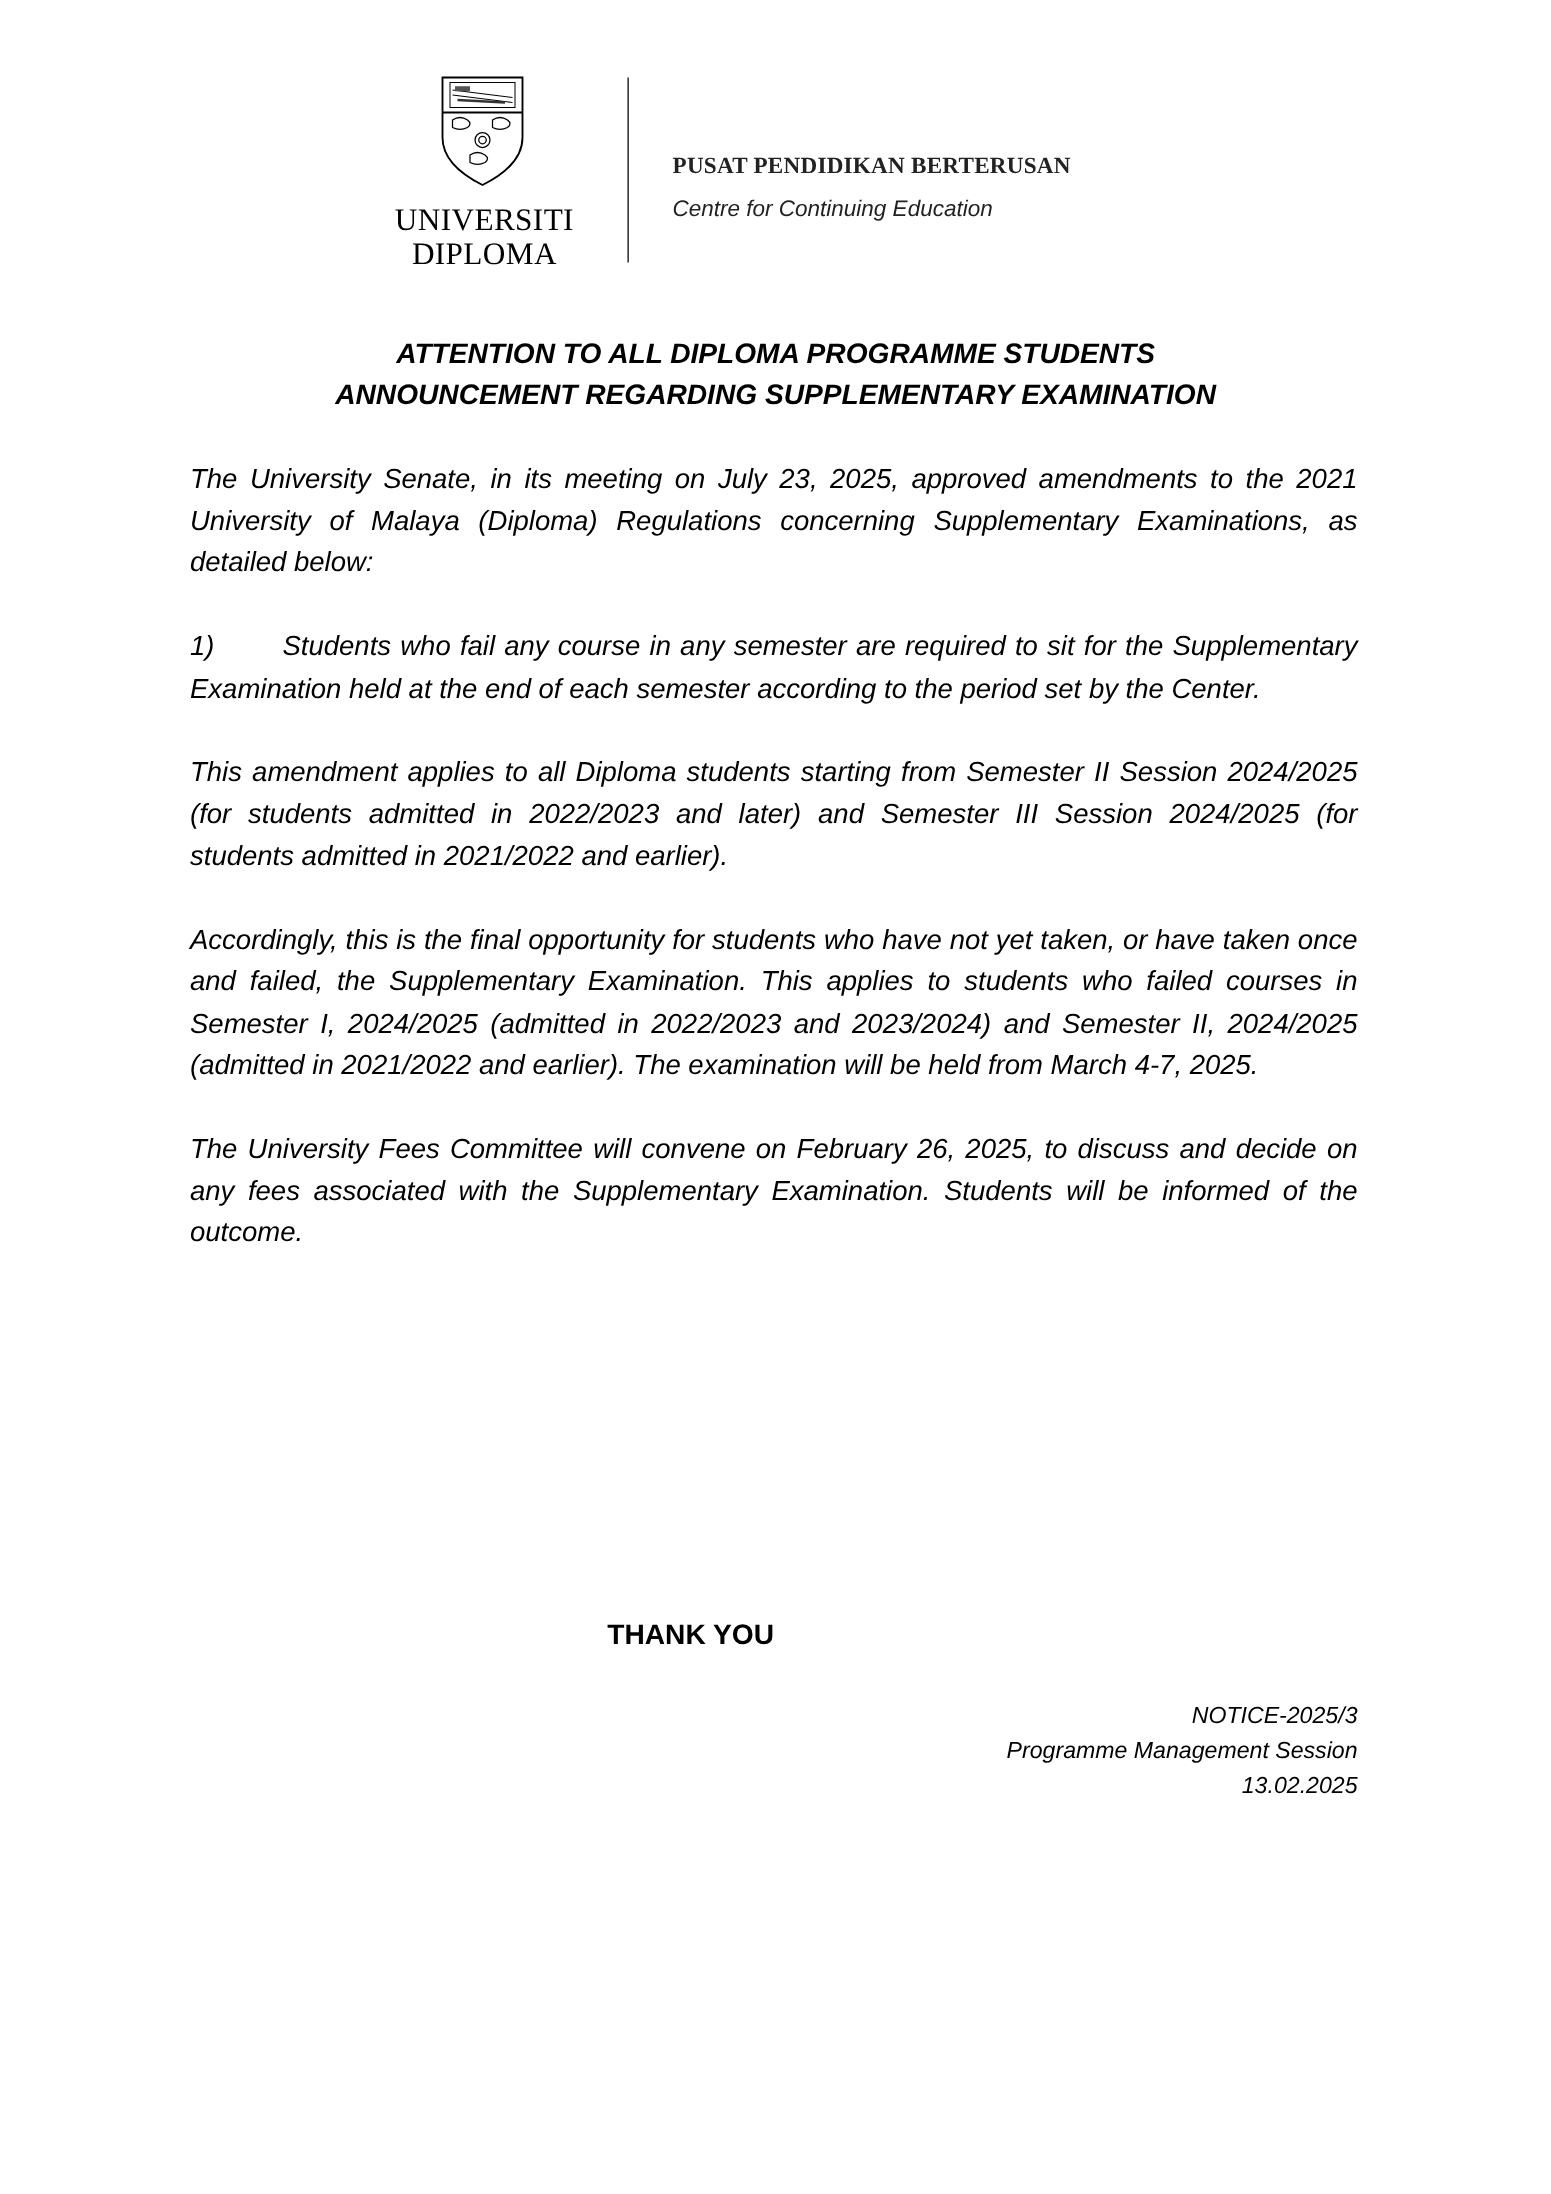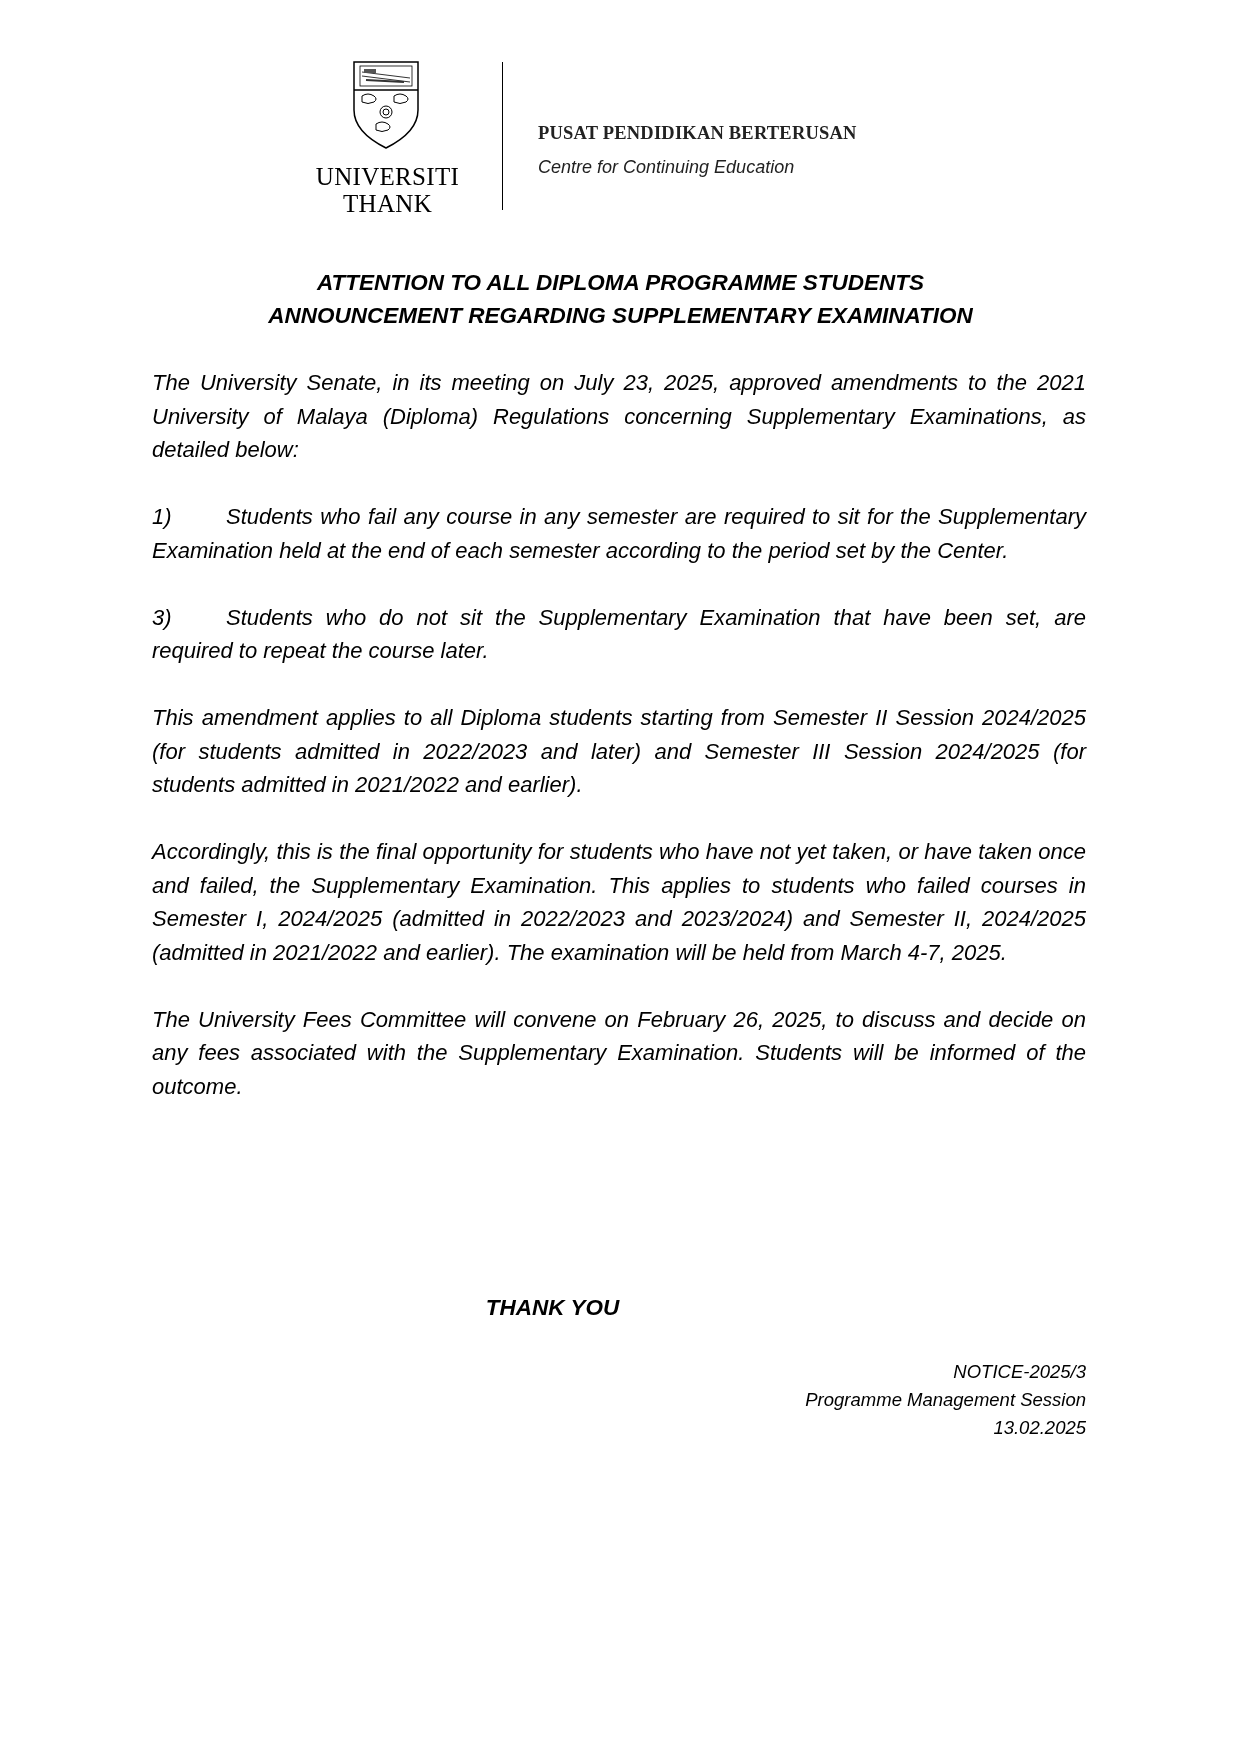--- a/index.html
+++ b/index.html
@@ -16,21 +16,21 @@
   .centre-en { font-family: "Liberation Sans", sans-serif; font-style: italic; font-size: 18px; line-height: 20px; color: #222; margin-top: 13px; }
 
   
   .title { position: absolute; left: 0; top: 266px; width: 1241px; text-align: center; font-weight: bold; font-style: italic; font-size: 22.5px; line-height: 33px; }
 
   
   .body { position: absolute; left: 152px; top: 366px; width: 934px; font-style: italic; font-size: 22px; line-height: 33.5px; }
   .para { margin: 0 0 33.5px 0; text-align: justify; }
   .item-num { display: inline-block; width: 74px; }
 
-  .thanks { position: absolute; left: 0; top: 1295px; width: 1105px; text-align: center; font-weight: bold; font-style: italic; font-size: 22.5px; }
+  .thanks { position: absolute; left: 0; top: 1295px; width: 1105px; text-align: center; font-weight: bold; font-size: 22.5px; }
   .sign { position: absolute; right: 155px; top: 1358px; text-align: right; font-style: italic; font-size: 18.5px; line-height: 28px; }
 </style>
 </head>
 <body>
 
 <div class="page">
 
   <div class="letterhead">
     <svg class="crest" viewBox="0 0 68 90">
       <path d="M2 2 H66 V50 Q66 72 34 88 Q2 72 2 50 Z" fill="#fff" stroke="#000" stroke-width="1.5"></path>
@@ -42,43 +42,40 @@
       <g fill="none" stroke="#000" stroke-width="1">
         <path d="M10 36 q6 -4 12 0 q4 3 0 6 q-6 3 -12 0 z"></path>
         <path d="M42 36 q6 -4 12 0 q4 3 0 6 q-6 3 -12 0 z"></path>
         <circle cx="34" cy="52" r="6"></circle>
         <circle cx="34" cy="52" r="3"></circle>
         <path d="M24 64 q6 -4 12 0 q4 3 0 6 q-6 3 -12 0 z"></path>
       </g>
     </svg>
     <div class="uni-name">
       <div>UNIVERSITI</div>
-      <div>THANK</div>
+      <div>DIPLOMA</div>
     </div>
     <div class="divider"></div>
     <div class="centre">
       <div class="centre-ms">PUSAT PENDIDIKAN BERTERUSAN</div>
       <div class="centre-en">Centre for Continuing Education</div>
     </div>
   </div>
 
   <div class="title">
     <div>ATTENTION TO ALL DIPLOMA PROGRAMME STUDENTS</div>
     <div>ANNOUNCEMENT REGARDING SUPPLEMENTARY EXAMINATION</div>
   </div>
 
   <div class="body">
     <p class="para">The University Senate, in its meeting on July 23, 2025, approved amendments to the 2021 University of Malaya (Diploma) Regulations concerning Supplementary Examinations, as detailed below:</p>
 
     <p class="para">
       <span class="item-num">1)</span><span>Students who fail any course in any semester are required to sit for the Supplementary Examination held at the end of each semester according to the period set by the Center.</span>
     </p>
-    <p class="para">
-      <span class="item-num">3)</span><span>Students who do not sit the Supplementary Examination that have been set, are required to repeat the course later.</span>
-    </p>
 
     <p class="para">This amendment applies to all Diploma students starting from Semester II Session 2024/2025 (for students admitted in 2022/2023 and later) and Semester III Session 2024/2025 (for students admitted in 2021/2022 and earlier).</p>
     <p class="para">Accordingly, this is the final opportunity for students who have not yet taken, or have taken once and failed, the Supplementary Examination. This applies to students who failed courses in Semester I, 2024/2025 (admitted in 2022/2023 and 2023/2024) and Semester II, 2024/2025 (admitted in 2021/2022 and earlier). The examination will be held from March 4-7, 2025.</p>
     <p class="para">The University Fees Committee will convene on February 26, 2025, to discuss and decide on any fees associated with the Supplementary Examination. Students will be informed of the outcome.</p>
   </div>
 
   <div class="thanks">THANK YOU</div>
 
   <div class="sign">
     <div>NOTICE-2025/3</div>

